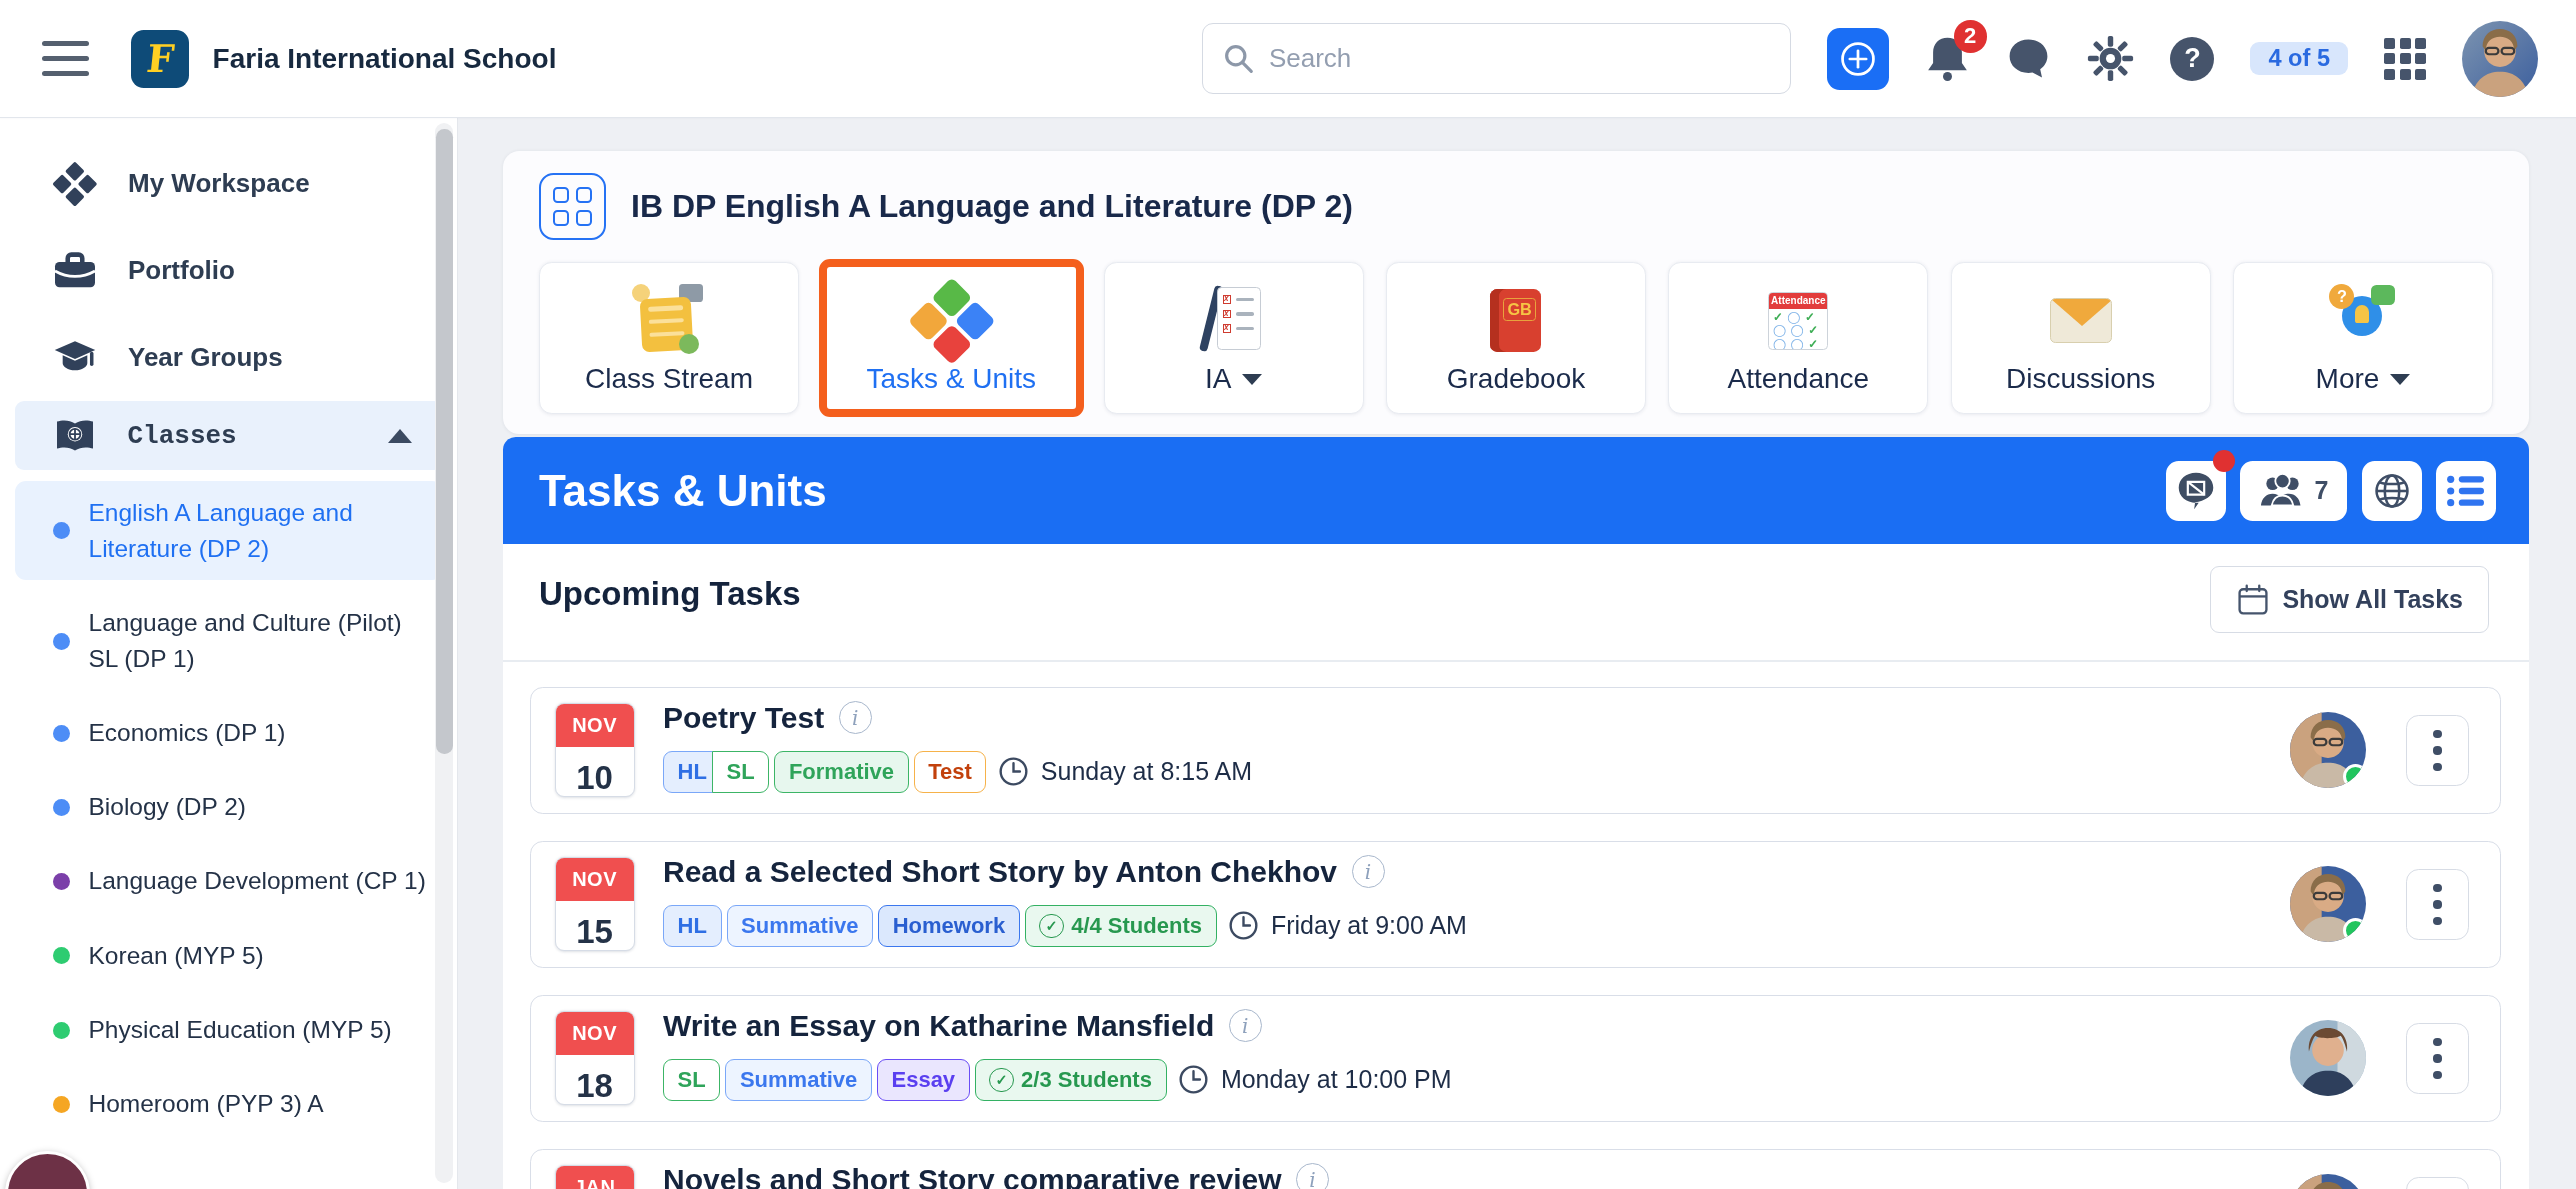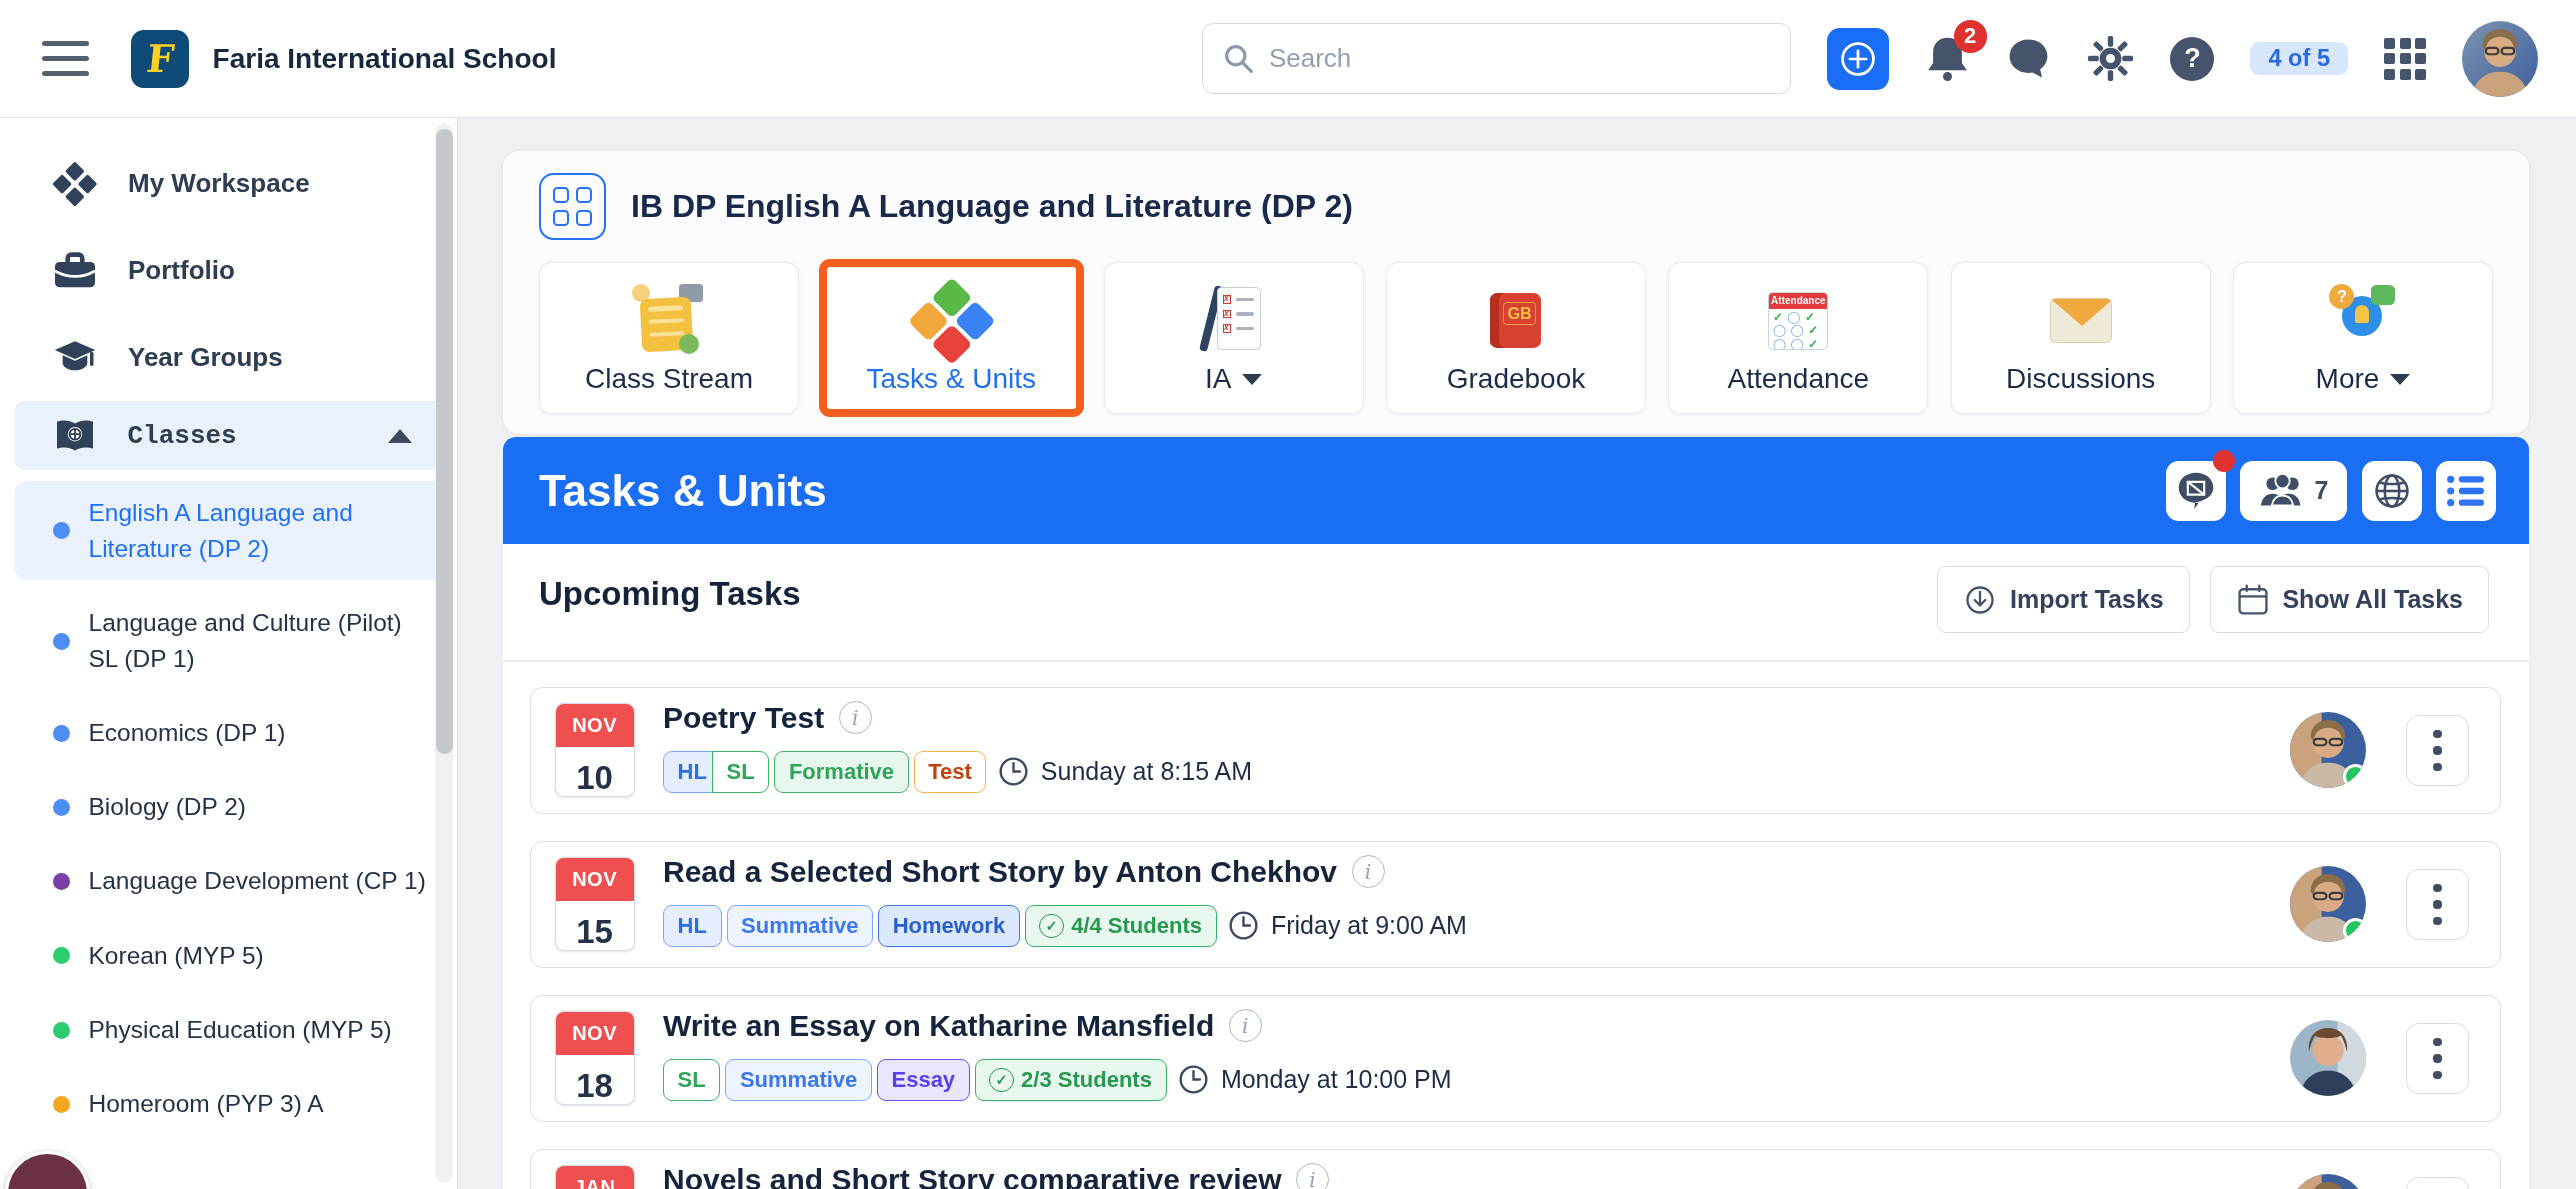--- a/index.html
+++ b/index.html
@@ -88,21 +88,21 @@
   .ti-stream .tree { position:absolute; right:9px; bottom:5.4px; width:20px; height:20px; border-radius:50%; background:#7cb95c; }
   .ti-puzzle { transform:rotate(45deg); display:grid; grid-template-columns:29px 29px; grid-template-rows:29px 29px; gap:3.6px; width:auto; height:auto; }
   .ti-puzzle i { border-radius:5.4px; }
   .ti-puzzle i:nth-child(1){ background:#58b947; } .ti-puzzle i:nth-child(2){ background:#3b82f6; }
   .ti-puzzle i:nth-child(3){ background:#f2a73b; } .ti-puzzle i:nth-child(4){ background:#e8423d; }
   .ti-ia .sheet { position:absolute; left:22px; top:5.4px; width:44px; height:63px; background:#fff; border:1.8px solid #c6ccd4; border-radius:4.5px; padding:7.3px 5.4px; }
   .ti-ia .sheet em { display:flex; align-items:center; gap:4.5px; margin-bottom:6.3px; }
   .ti-ia .sheet em b { width:8.2px; height:8.2px; border:1.8px solid #cf3b2f; color:#cf3b2f; font-size:8.2px; line-height:6.3px; }
   .ti-ia .sheet em s { flex:1; height:3.6px; background:#aab3bd; text-decoration:none; border-radius:1.8px; }
   .ti-ia .pen { position:absolute; left:12.7px; top:3.6px; width:8.2px; height:67px; background:#2e4261; border-radius:3.6px; transform:rotate(14deg); }
-  .ti-book { width:51px; height:55px; background:#d8402f; border-radius:7.3px; position:relative; box-shadow:inset 9px 0 0 #b5301f; display:flex; align-items:flex-start; justify-content:center; }
+  .ti-book { width:51px; height:63px; background:#d8402f; border-radius:7.3px; position:relative; box-shadow:inset 9px 0 0 #b5301f; display:flex; align-items:flex-start; justify-content:center; }
   .ti-book b { margin-top:9px; margin-left:7.3px; font-size:16.3px; font-weight:700; color:#f6c445; border:1.8px solid #e8a33d; padding:0.9px 3.6px; border-radius:3.6px; }
   .ti-att { width:60px; height:58px; background:#fff; border:0.9px solid #cdd3da; border-radius:4.5px; overflow:hidden; }
   .ti-att .hd { height:16.3px; background:#e23c3c; color:#fff; font-size:10px; font-weight:700; display:flex; align-items:center; justify-content:center; }
   .ti-att .bd { display:flex; flex-wrap:wrap; padding:1.8px 3.6px; gap:0.9px 4.5px; font-size:11.8px; line-height:12.7px; }
   .ti-att .bd u { text-decoration:none; color:#7fb3e8; } .ti-att .bd v { color:#3fae56; font-weight:700; }
   .ti-env { width:62px; height:45px; background:#efe9d8; border:0.9px solid #d8cfae; border-radius:5.4px; position:relative; overflow:hidden; }
   .ti-env:before { content:""; position:absolute; left:0; top:0; width:0; height:0; border-left:31px solid transparent; border-right:31px solid transparent; border-top:27px solid #f0a93c; left:0; }
   .ti-more .bub { position:absolute; left:18px; top:14.5px; width:40px; height:40px; border-radius:50%; background:#2f8fe8; }
   .ti-more .bub:after { content:""; position:absolute; left:12.7px; top:9px; width:14.5px; height:18px; background:#f6c445; border-radius:7.3px 7.3px 2.7px 2.7px; }
   .ti-more .q { position:absolute; left:5.4px; top:1.8px; width:25px; height:25px; border-radius:50%; background:#f0a93c; color:#fff; font-size:16.3px; font-weight:700; display:flex; align-items:center; justify-content:center; }
@@ -494,28 +494,20 @@
             </svg>
         </div>
       </div>
     </section>
 
     <section class="card-b">
       <h2 class="section-head">Upcoming Tasks</h2>
       <div class="sec-actions">
         <button class="btn ghost">
           <svg width="34" height="34" viewBox="0 0 38 38" fill="none" stroke="#45546c" stroke-width="2.6">
-              <circle cx="19" cy="19" r="14"></circle>
-              <line x1="19" y1="10" x2="19" y2="24" stroke-linecap="round"></line>
-              <path d="M13 19l6 6 6-6" stroke-linecap="round" stroke-linejoin="round"></path>
-            </svg>
-          <span>Import Tasks</span>
-        </button>
-        <button class="btn ghost">
-          <svg width="34" height="34" viewBox="0 0 38 38" fill="none" stroke="#45546c" stroke-width="2.6">
               <rect x="4" y="7" width="30" height="27" rx="4"></rect>
               <line x1="4" y1="15" x2="34" y2="15"></line>
               <line x1="12" y1="3" x2="12" y2="9" stroke-linecap="round"></line>
               <line x1="26" y1="3" x2="26" y2="9" stroke-linecap="round"></line>
             </svg>
           <span>Show All Tasks</span>
         </button>
       </div>
       <div class="divider"></div>
 

